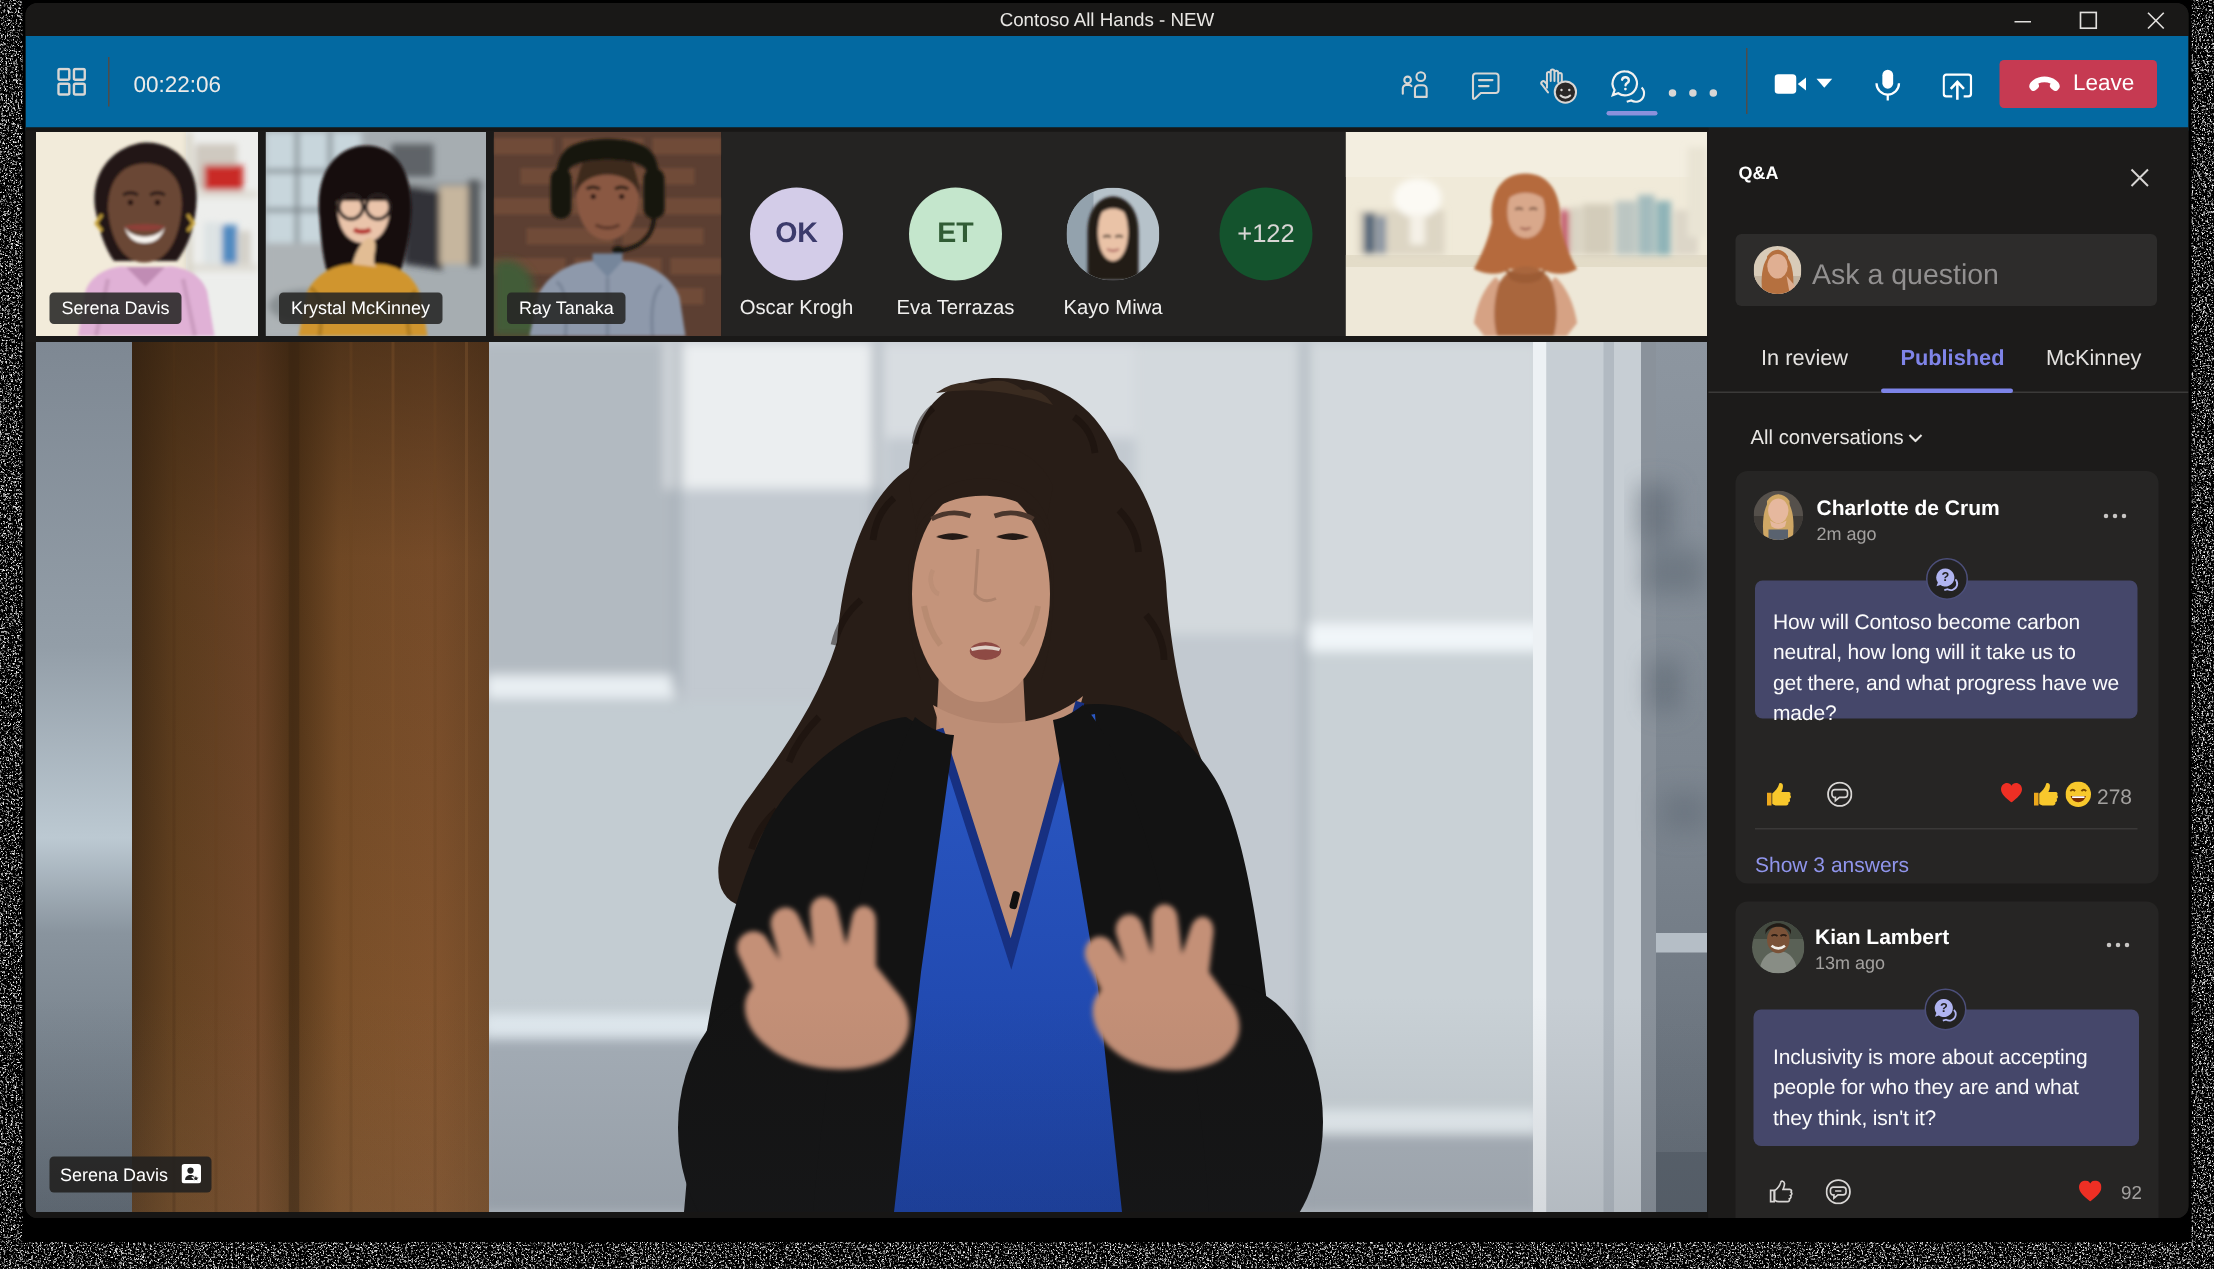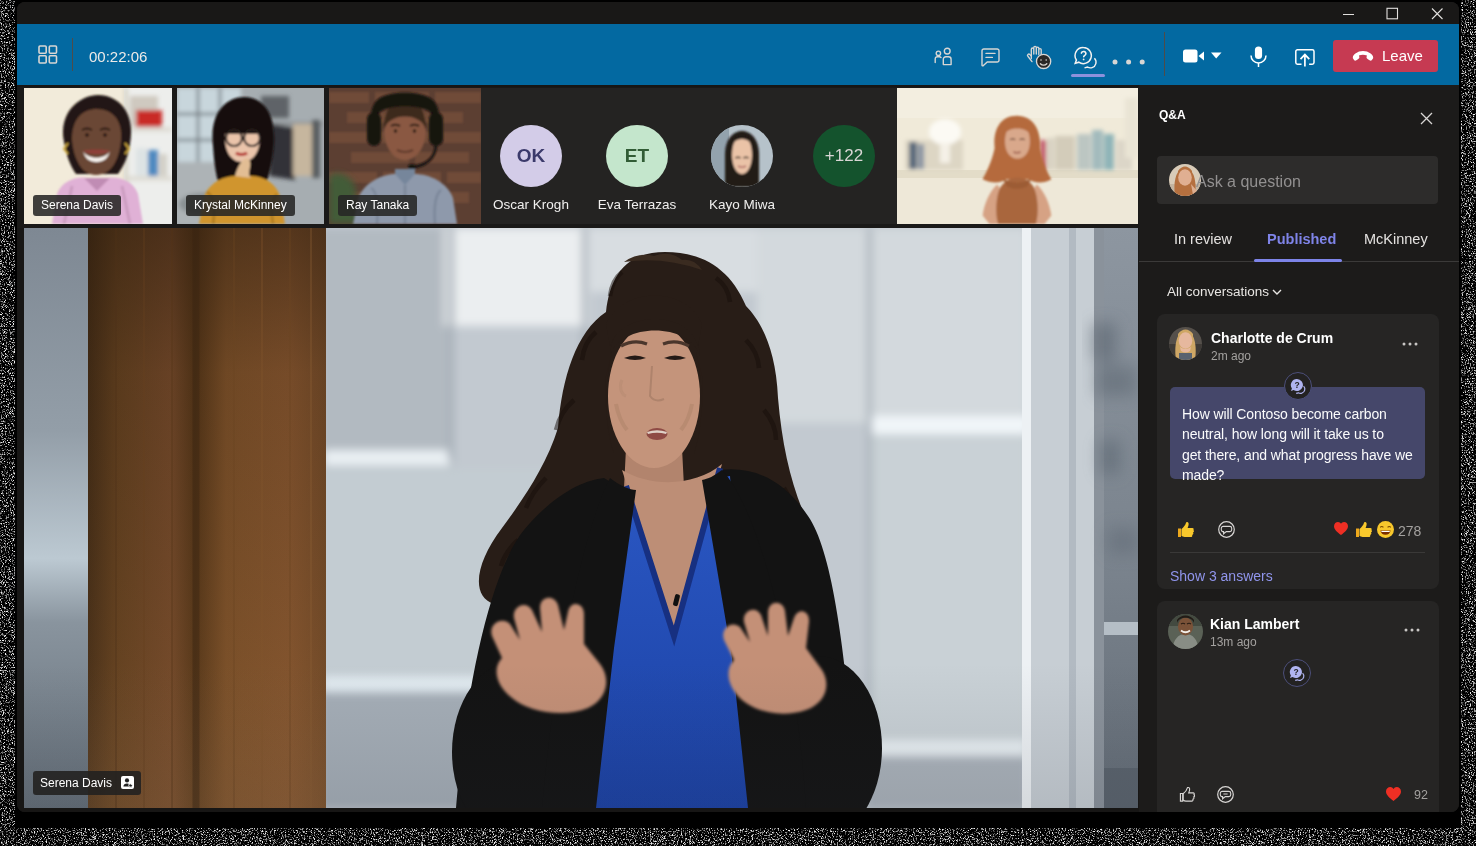--- a/index.html
+++ b/index.html
@@ -46,20 +46,21 @@
     <rect x="0" y="828" width="1476" height="18" fill="#fff"></rect>
   </g>
   <g filter="url(#nz)">
     <rect x="0" y="0" width="15" height="846" fill="#fff"></rect>
     <rect x="1461" y="0" width="15" height="846" fill="#fff"></rect>
     <rect x="0" y="828" width="1476" height="18" fill="#fff"></rect>
   </g>
 </svg>
 <div id="win">
   <div id="titlebar">
+    <span class="t">Contoso All Hands - NEW</span>
     <svg class="abs" style="left:1320px;top:0" width="122" height="22" viewBox="0 0 122 22" fill="none" stroke="#e2e0de" stroke-width="1.1">
       <path d="M6 12.5 H17"></path>
       <rect x="50" y="6.3" width="10.5" height="10.5"></rect>
       <path d="M95 6.5 L105.5 17 M105.5 6.5 L95 17"></path>
     </svg>
   </div>
   <div id="toolbar">
     <svg class="abs" style="left:21px;top:21px" width="20" height="19" viewBox="0 0 20 19" fill="none" stroke="#d8d6d4" stroke-width="1.6">
       <rect x="1" y="1" width="7.2" height="7.2" rx="1"></rect>
         <rect x="11.3" y="1" width="7.2" height="7.2" rx="1"></rect>
@@ -467,21 +468,21 @@
       <div class="abs" style="left:12px;top:8px;width:32px;height:32px;border-radius:50%;overflow:hidden;">
         <svg width="32" height="32" viewBox="0 0 32 32">
           <rect width="32" height="32" fill="#d8cbb8"></rect>
           <rect y="20" width="32" height="12" fill="#c3b4a0"></rect>
           <path d="M6 32 C4 18 7 4 16 4 C25 4 28 18 26 32 z" fill="#b5703f"></path>
           <ellipse cx="16" cy="13.5" rx="6.8" ry="8.2" fill="#e0af92"></ellipse>
           <path d="M9 11 C11 3 21 3 23 11 L23 7 C19 1 13 1 9 7 z" fill="#b5703f"></path>
           <path d="M22 20 l7 8 -5 3 z" fill="#ddae90"></path>
         </svg>
       </div>
-      <div class="abs" style="left:39px;top:17px;font-size:16px;color:#929090;">Ask a question</div>
+      <div class="abs" style="left:51px;top:17px;font-size:19px;color:#929090;">Ask a question</div>
     </div>
     <div class="abs" style="left:35px;top:146px;font-size:14.5px;color:#e4e2e0;">In review</div>
     <div class="abs" style="left:128px;top:146px;font-size:14.5px;font-weight:bold;color:#7f84e8;">Published</div>
     <div class="abs" style="left:225px;top:146px;font-size:14.5px;color:#e4e2e0;">McKinney</div>
     <div class="abs" style="left:0px;top:176px;width:320px;height:1px;background:#3b3a39;"></div>
     <div class="abs" style="left:115px;top:174px;width:88px;height:3px;border-radius:2px;background:#7d84e8;"></div>
     <div class="abs" style="left:28px;top:199px;font-size:13.5px;color:#e8e6e3;">All conversations</div>
     <svg class="abs" style="left:133px;top:204px" width="10" height="6" viewBox="0 0 10 6" fill="none" stroke="#e8e6e3" stroke-width="1.4">
         <path d="M1 1 L5 5 L9 1"></path>
       </svg>
@@ -554,20 +555,23 @@
           <path d="M13 16.5 q4.5 3.5 9 0" stroke="#f3efe9" stroke-width="1.8" fill="none"></path>
         </svg>
       </div>
       <div class="abs nm" style="left:53px;top:15px;">Kian Lambert</div>
       <div class="abs tm" style="left:53px;top:34px;">13m ago</div>
       <svg class="abs" style="left:247px;top:27px" width="16" height="4" viewBox="0 0 16 4" fill="#c8c6c4">
           <circle cx="2" cy="2" r="1.5"></circle>
           <circle cx="8" cy="2" r="1.5"></circle>
           <circle cx="14" cy="2" r="1.5"></circle>
         </svg>
+      <div class="bubble" style="left:12px;top:72px;width:257px;height:91px;">
+        <div style="padding:21px 0 0 13px;">Inclusivity is more about accepting<br>people for who they are and what<br>they think, isn't it?</div>
+      </div>
       <div class="abs" style="left:126px;top:58px;width:28px;height:28px;border-radius:50%;background:#232222;border:1px solid #4c4f7a;box-sizing:border-box;">
         <svg style="position:absolute;left:5px;top:5px" width="17" height="17" viewBox="0 0 17 17">
           <path d="M7 1 a6 6 0 1 1 -3.4 11 l-2.6 .9 .9-2.5 A6 6 0 0 1 7 1 z" fill="#b0b4f0"></path>
           <path d="M13.6 8.2 a4.2 4.2 0 0 1 -1.8 7 c-1.2.4-2.4.1-3.4-.4 l-2.2 .6" fill="none" stroke="#b0b4f0" stroke-width="1.2"></path>
           <text x="7" y="9.6" font-size="8.5" font-weight="bold" fill="#232222" text-anchor="middle" font-family="Liberation Sans">?</text>
         </svg>
       </div>
 
       <svg class="abs" style="left:22px;top:185px" width="17" height="17" viewBox="0 0 18 17" fill="none" stroke="#d8d6d4" stroke-width="1.2">
         <path d="M1.5 7.5 h2.5 V15.5 H1.5 z"></path>

